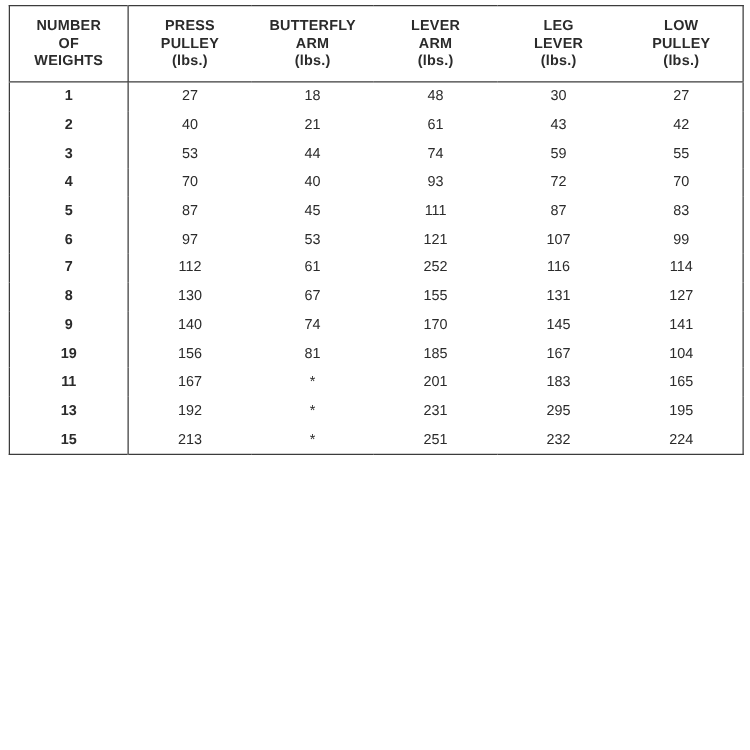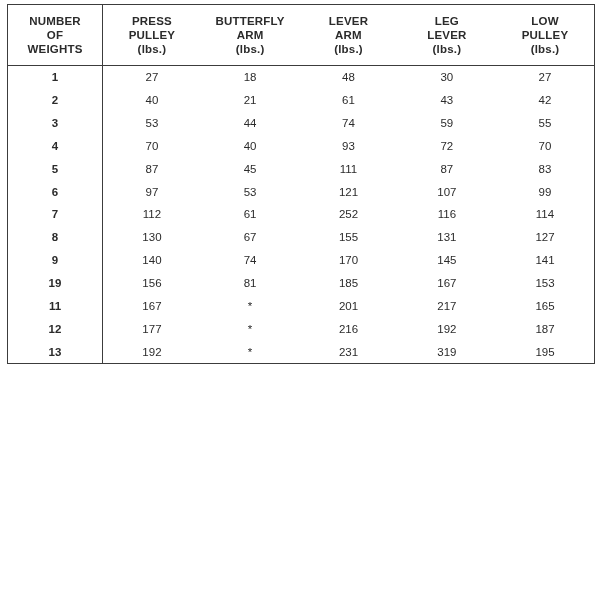--- a/index.html
+++ b/index.html
@@ -164,41 +164,41 @@
           <td>170</td>
           <td>145</td>
           <td>141</td>
         </tr>
         <tr>
           <td class="col-first">19</td>
           <td>156</td>
           <td>81</td>
           <td>185</td>
           <td>167</td>
-          <td>153</td>
+          <td>104</td>
         </tr>
         <tr>
           <td class="col-first">11</td>
           <td>167</td>
           <td>*</td>
           <td>201</td>
-          <td>217</td>
+          <td>183</td>
           <td>165</td>
-        </tr>
-        <tr>
-          <td class="col-first">12</td>
-          <td>177</td>
-          <td>*</td>
-          <td>216</td>
-          <td>192</td>
-          <td>187</td>
         </tr>
         <tr>
           <td class="col-first">13</td>
           <td>192</td>
           <td>*</td>
           <td>231</td>
-          <td>319</td>
+          <td>295</td>
           <td>195</td>
+        </tr>
+        <tr>
+          <td class="col-first">15</td>
+          <td>213</td>
+          <td>*</td>
+          <td>251</td>
+          <td>232</td>
+          <td>224</td>
         </tr>
       </tbody>
   </table>
 </div>
 
 </body></html>

